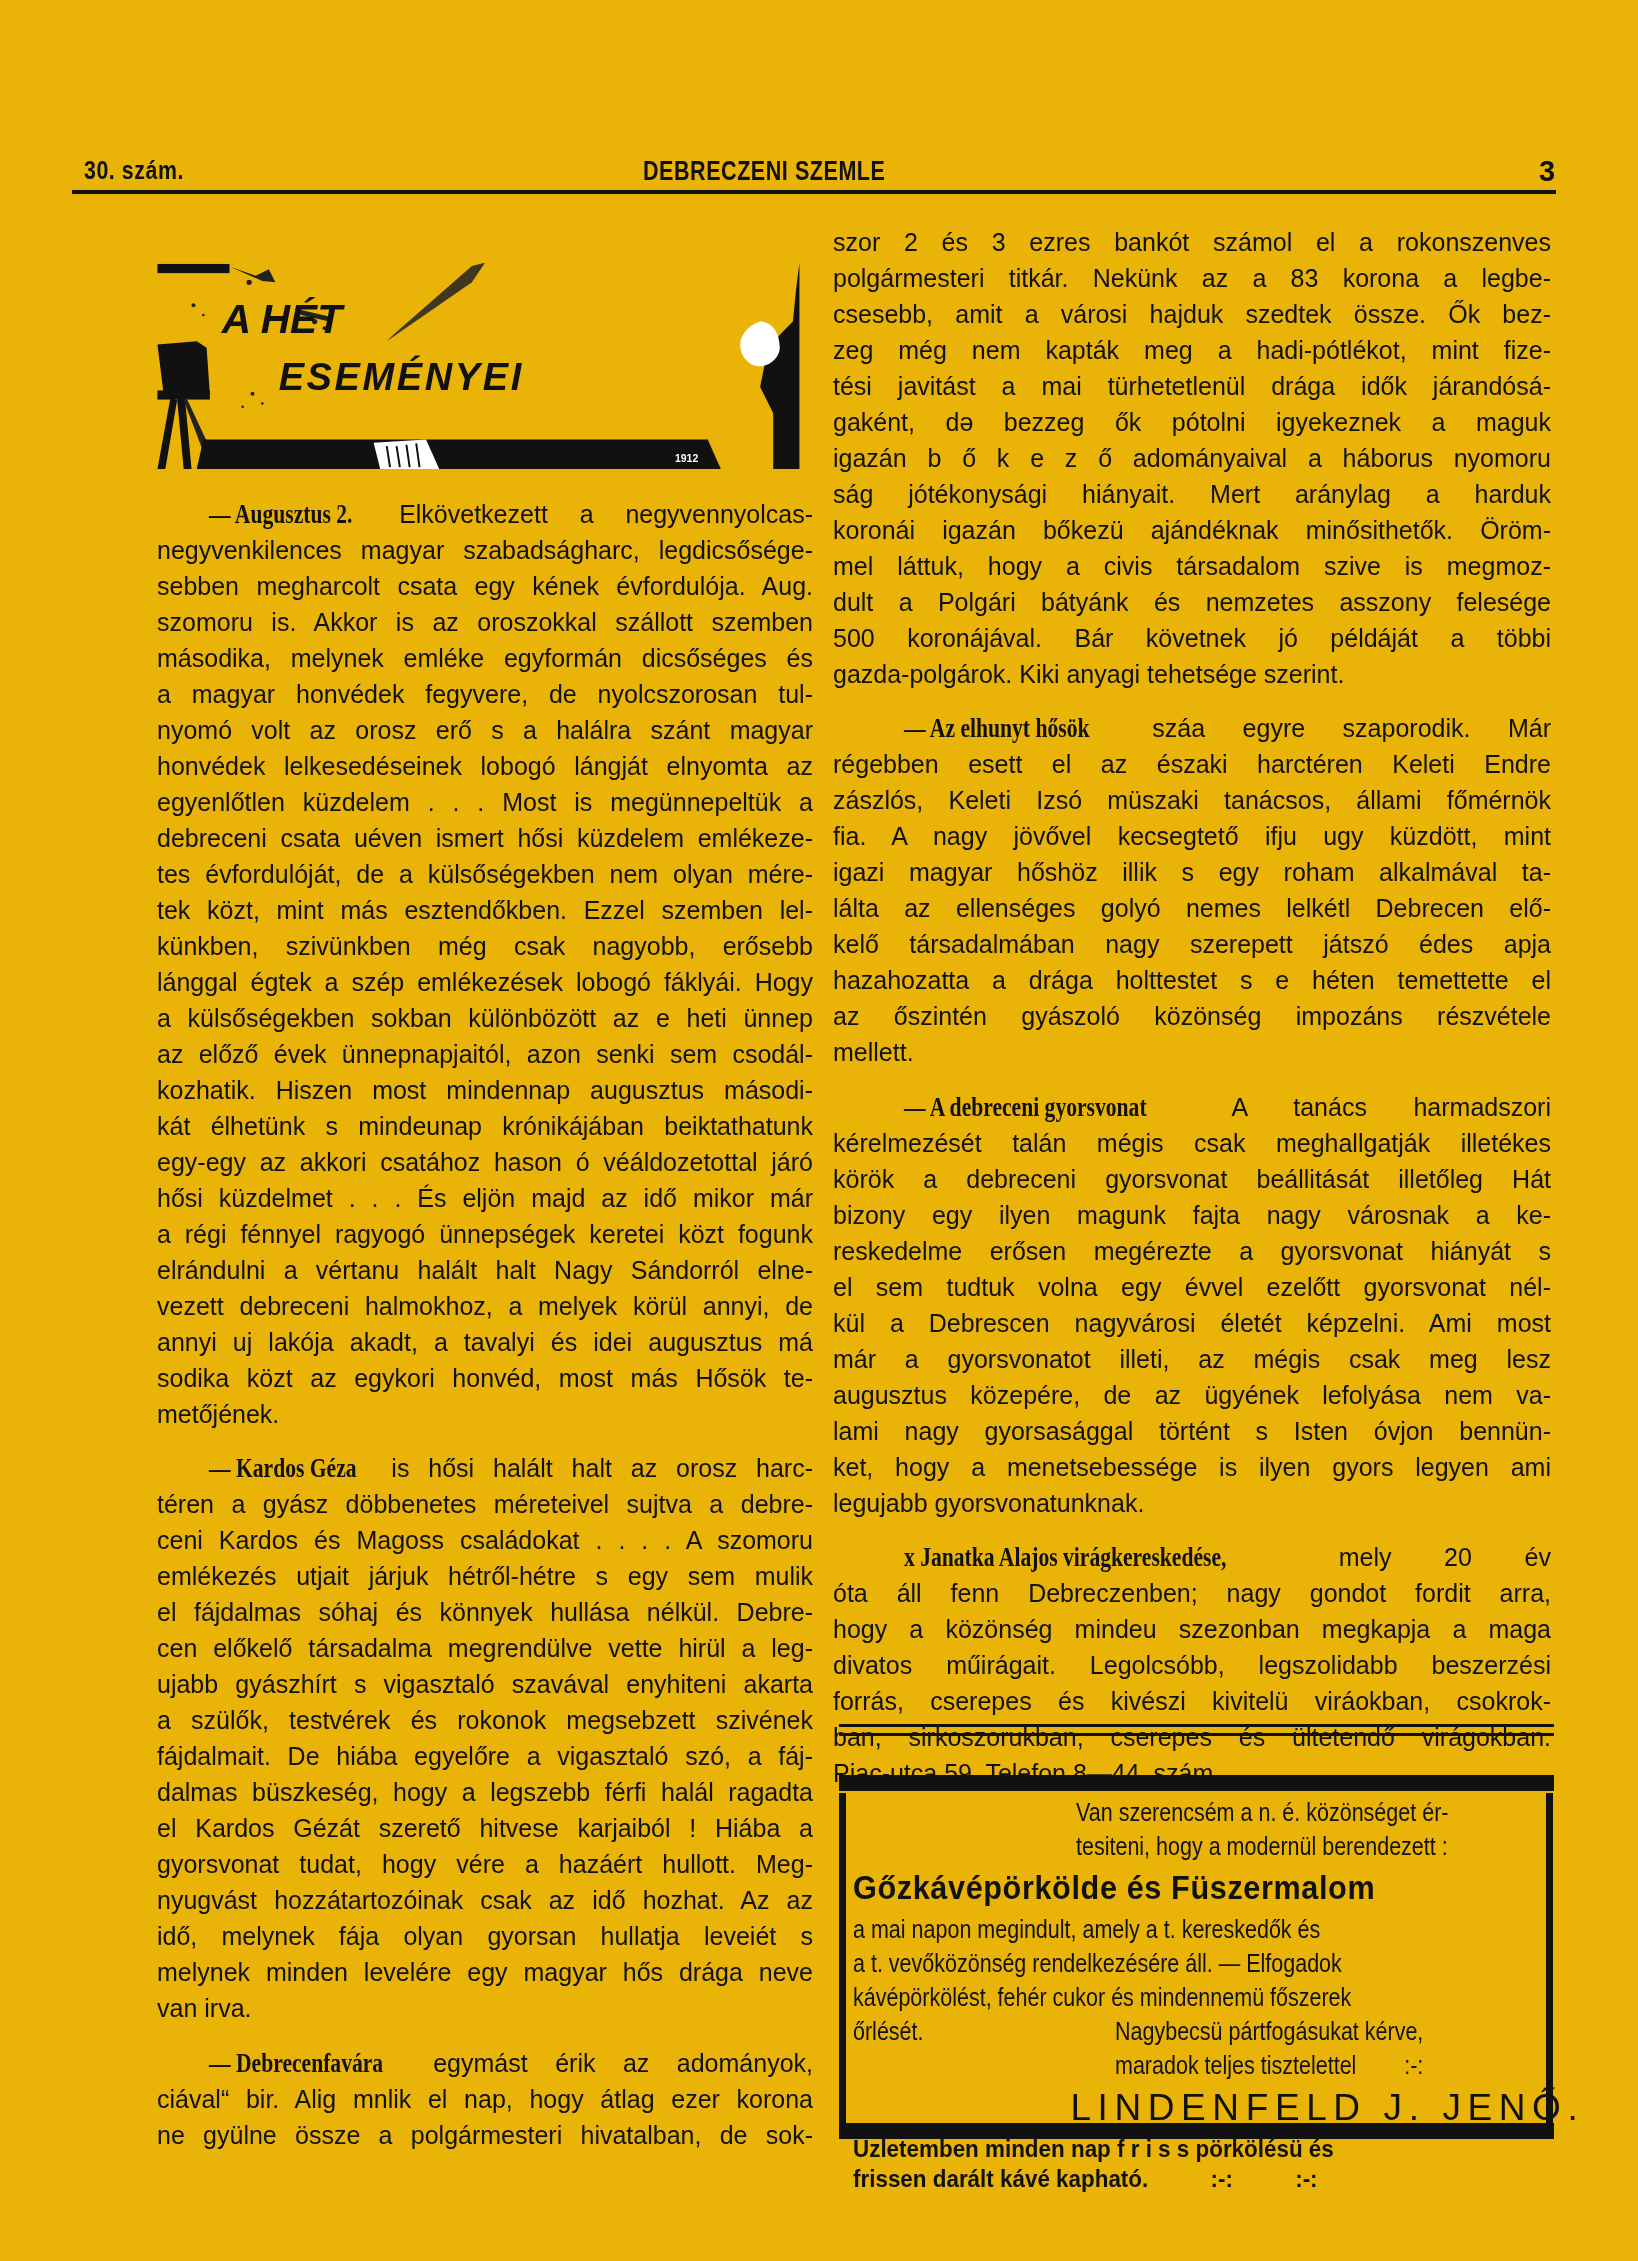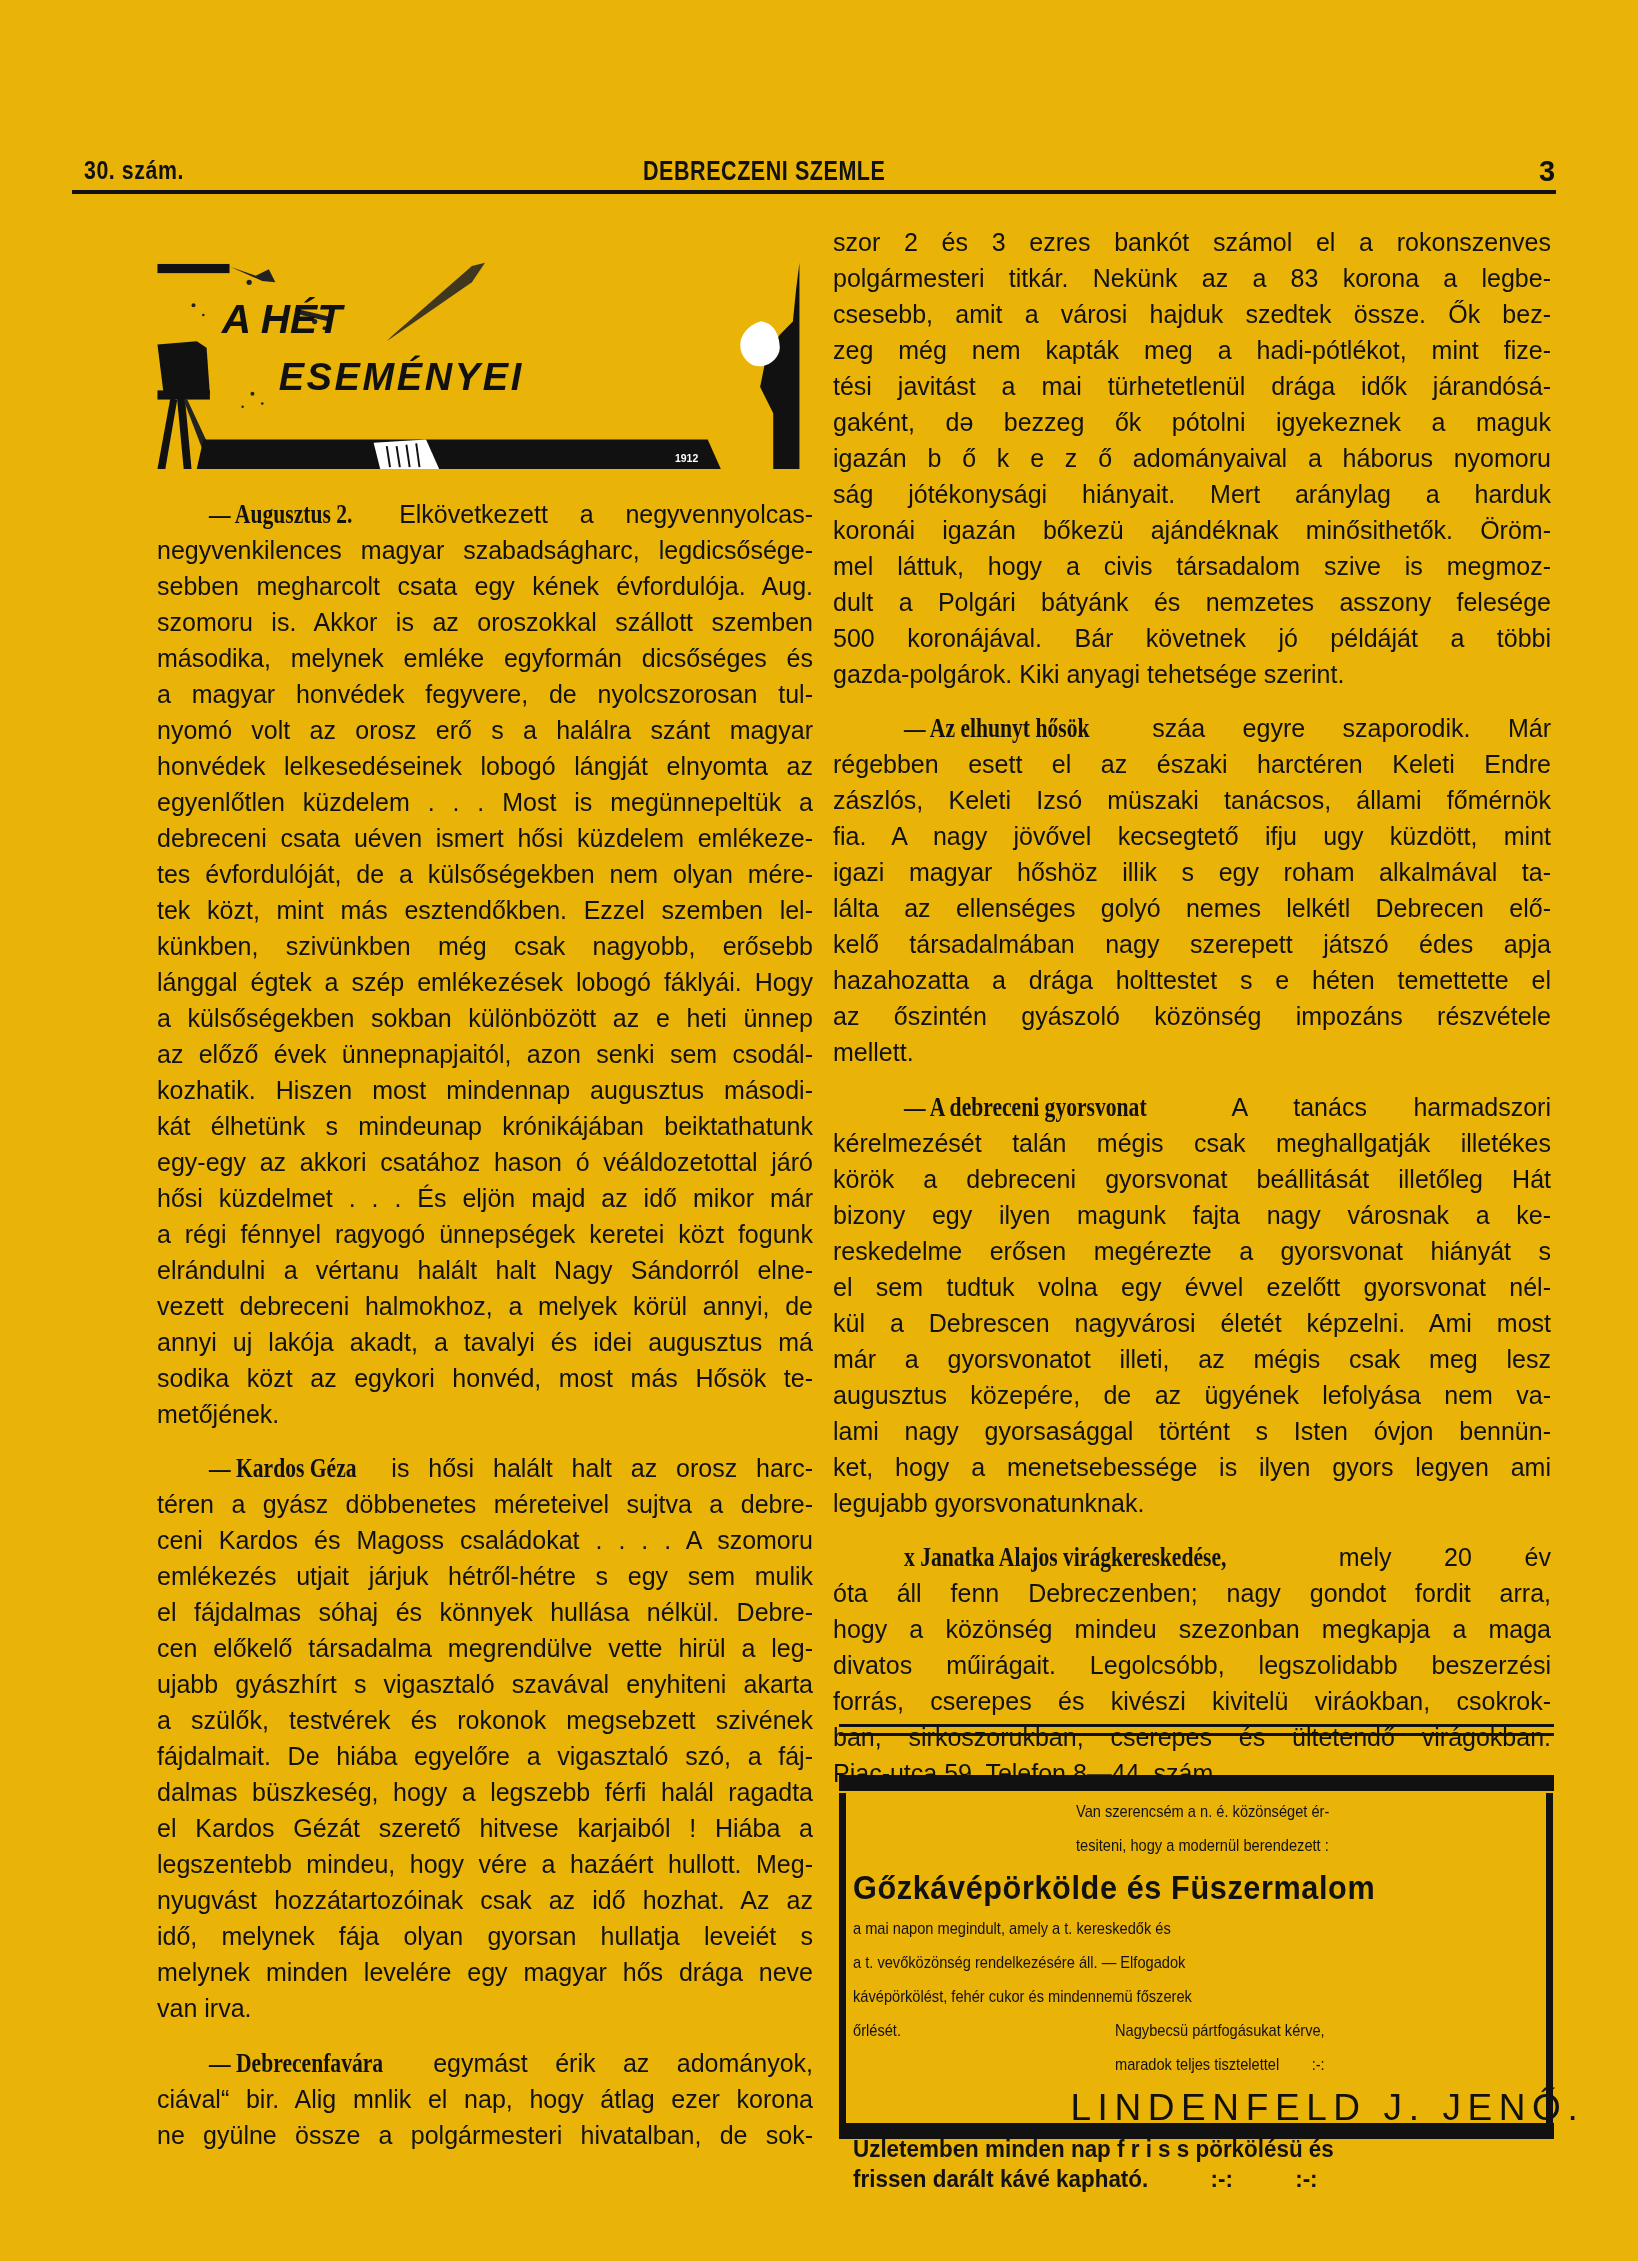--- a/index.html
+++ b/index.html
@@ -32,21 +32,21 @@
   
   .rule-double-1 { position: absolute; left: 839px; top: 1724px; width: 715px; height: 3.3px; background: #111; }
   .rule-double-2 { position: absolute; left: 839px; top: 1733px; width: 715px; height: 2.6px; background: #111; }
 
   
   .ad { position: absolute; left: 839px; top: 1775px; width: 715px; height: 356px; }
   .ad-top-bar { position: absolute; left: 0; top: 0; width: 715px; height: 15.7px; background: #111; }
   .ad-left-bar { position: absolute; left: 0; top: 18.4px; width: 6.6px; height: 335px; background: #111; }
   .ad-right-bar { position: absolute; left: 707px; top: 18.4px; width: 6.6px; height: 335px; background: #111; }
   .ad-body { position: absolute; left: 14.4px; top: 19.7px; width: 682px; }
-  .ad-line { font-size: 17px; line-height: 34px; white-space: nowrap; }
+  .ad-line { font-size: 25px; line-height: 34px; white-space: nowrap; }
   .ad-line .t { display: inline-block; transform: scaleX(0.86); transform-origin: left; }
   .ad-intro { padding-left: 223px; }
   .ad-big { font-size: 34px; font-weight: 900; line-height: 49px; letter-spacing: 0.7px; white-space: nowrap; }
   .ad-big .t { display: inline-block; transform: scaleX(0.9); transform-origin: left; }
   .ad-sign { font-size: 37px; font-weight: 400; letter-spacing: 6.6px; padding-left: 217px; line-height: 52px; white-space: nowrap; }
   .ad-bold { font-size: 23.6px; font-weight: 900; line-height: 30px; white-space: nowrap; }
   .ad-bold .t { display: inline-block; transform: scaleX(0.95); transform-origin: left; }
   .ad-close { position: absolute; left: 0; top: 348px; width: 715px; height: 15.7px; background: #111; }
 </style>
 </head>
@@ -143,21 +143,21 @@
         <span class="ln ">téren a gyász döbbenetes méreteivel sujtva a debre-</span>
         <span class="ln ">ceni Kardos és Magoss családokat . . . . A szomoru</span>
         <span class="ln ">emlékezés utjait járjuk hétről-hétre s egy sem mulik</span>
         <span class="ln ">el fájdalmas sóhaj és könnyek hullása nélkül. Debre-</span>
         <span class="ln ">cen előkelő társadalma megrendülve vette hirül a leg-</span>
         <span class="ln ">ujabb gyászhírt s vigasztaló szavával enyhiteni akarta</span>
         <span class="ln ">a szülők, testvérek és rokonok megsebzett szivének</span>
         <span class="ln ">fájdalmait. De hiába egyelőre a vigasztaló szó, a fáj-</span>
         <span class="ln ">dalmas büszkeség, hogy a legszebb férfi halál ragadta</span>
         <span class="ln ">el Kardos Gézát szerető hitvese karjaiból ! Hiába a</span>
-        <span class="ln ">legszentebb mindeu, hogy vére a hazáért hullott. Meg-</span>
+        <span class="ln ">gyorsvonat tudat, hogy vére a hazáért hullott. Meg-</span>
         <span class="ln ">nyugvást hozzátartozóinak csak az idő hozhat. Az az</span>
         <span class="ln ">idő, melynek fája olyan gyorsan hullatja leveiét s</span>
         <span class="ln ">melynek minden levelére egy magyar hős drága neve</span>
         <span class="ln last">van irva.</span>
       </div>
       <div class="gap"></div>
       <div>
         <span class="ln"><span class="indent"></span><span class="headline">— Debrecenfavára</span> <span>egymást érik az adományok,</span></span>
         <span class="ln ">ciával“ bir. Alig mnlik el nap, hogy átlag ezer korona</span>
         <span class="ln ">ne gyülne össze a polgármesteri hivatalban, de sok-</span>

